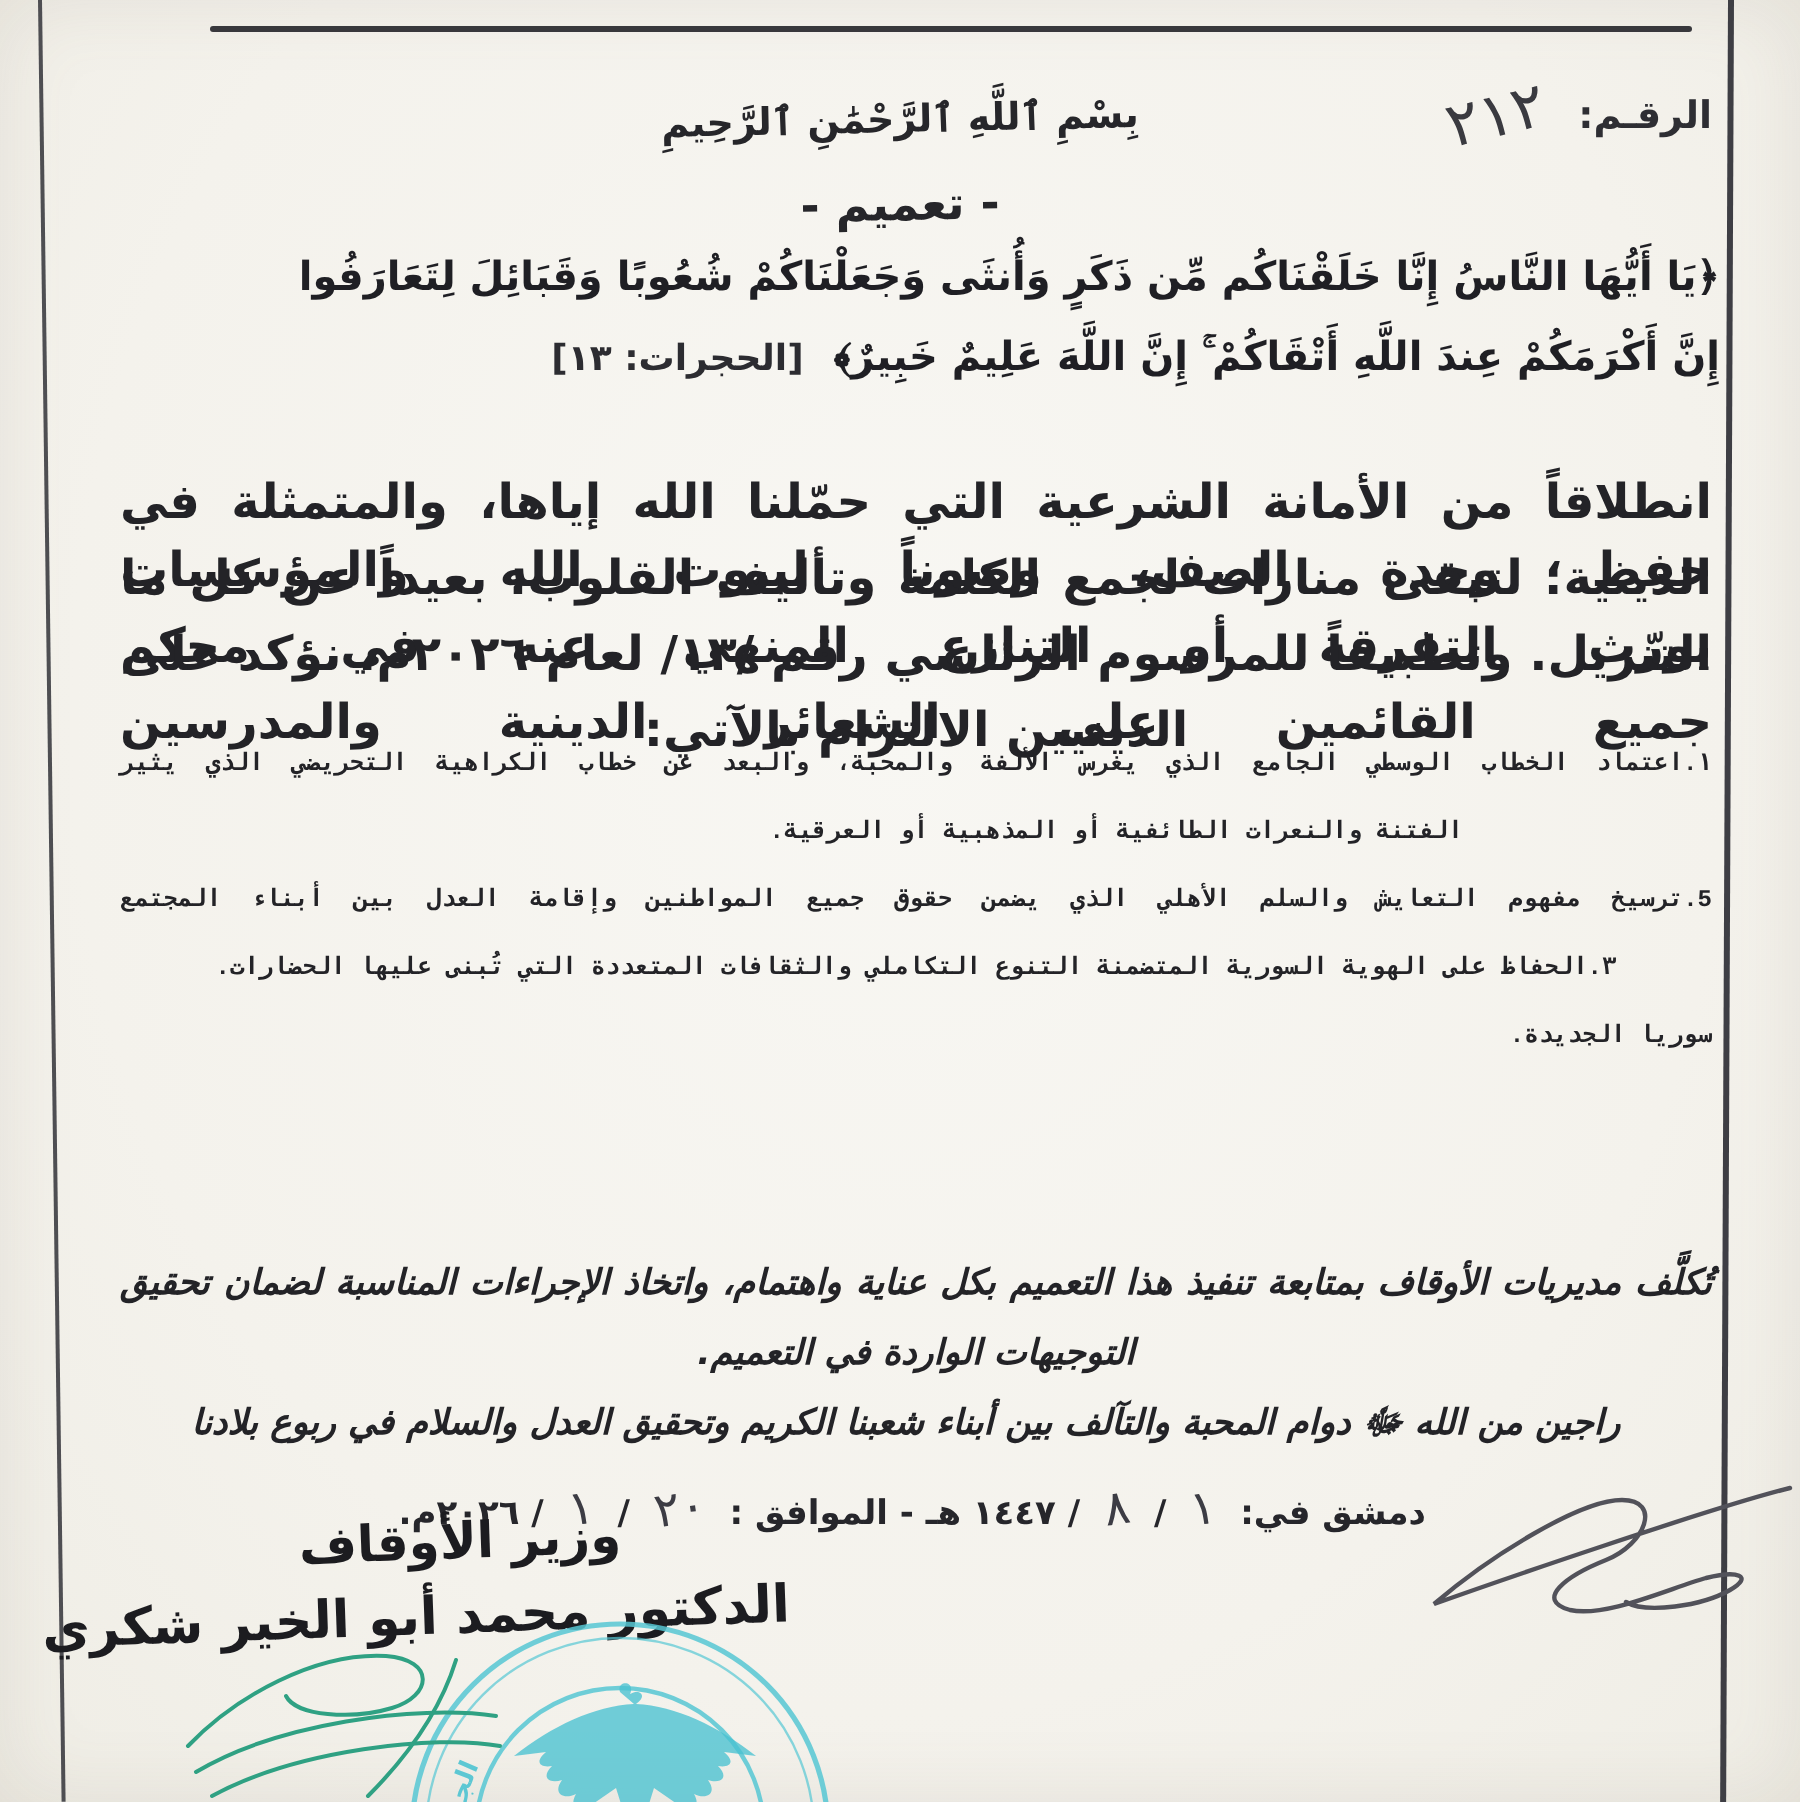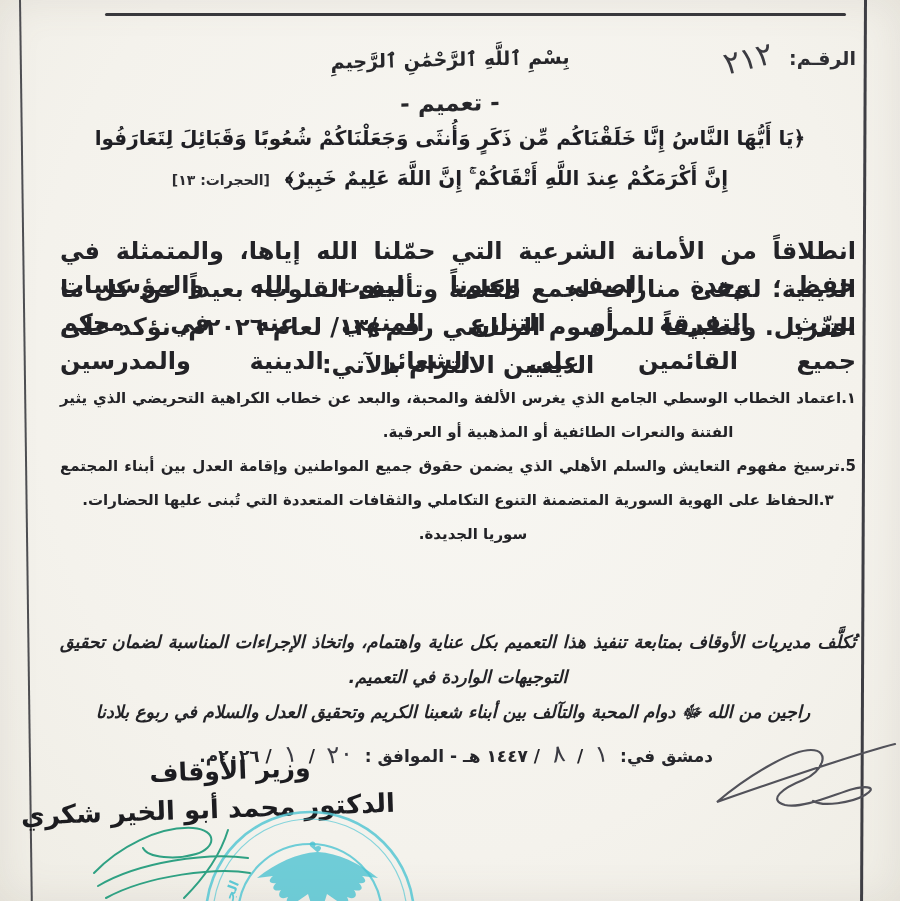--- a/index.html
+++ b/index.html
@@ -25,38 +25,38 @@
 
   
   .ref-row{ position:absolute; top:40px; right:44px; display:flex; align-items:center; gap:16px;
     font-size:19px; font-weight:600; color:#2e2e33; }
   .ref-number{ font-size:31px; font-weight:400; color:#3a3a40;
     display:inline-block; transform:rotate(-14deg); letter-spacing:2px; }
   .bismillah{ position:absolute; top:48px; left:0; right:0; text-align:center;
     font-size:19px; font-weight:600; transform:rotate(-1.2deg); }
   .doc-title{ position:absolute; top:90px; left:0; right:0; text-align:center;
     font-size:23px; font-weight:800; transform:rotate(-1deg); }
-  .verse{ position:absolute; left:40px; right:40px; text-align:center;
+  .verse{ position:absolute; left:40px; right:40px; text-align:right;
     font-size:20px; font-weight:700; color:#1f1f24; }
   .verse1{ top:126px; }
   .verse2{ top:166px; }
-  .verse-ref{ font-size:14px; font-weight:600; margin-right:8px; color:#2c2c31; }
+  .verse-ref{ font-size:18px; font-weight:600; margin-right:8px; color:#2c2c31; }
 
   
   .block{ position:absolute; right:44px; left:60px; font-weight:700; color:#232327; }
   .intro{ top:234px; font-size:24px; }
   .intro .line{ height:38px; line-height:34px; }
-  .list{ top:382px; font-size:15px; }
+  .list{ top:366px; font-size:12px;font-family:Liberation Mono, monospace; }
   .list .line{ height:34px; line-height:32px; }
   .closing{ top:632px; font-size:17.5px; }
   .closing .line{ height:35px; line-height:21px;font-style:italic; }
 
   .j{ text-align:justify; text-align-last:justify; }
   .r{ text-align:center; }
-  .l{ text-align:center; }
+  .l{ text-align:right; }
   .indent-center{ text-align:center; padding-left:200px; }
   .pad-r-145{ padding-right:145px; }
   .pad-r-10{ padding-right:10px; }
   .pad-l-30{ padding-left:30px; }
 
   
   .date-line{ position:absolute; top:740px; right:44px; left:60px; text-align:right;
     padding-right:140px; font-size:17px; font-weight:700; color:#26262b; }
   .date-line span{ margin:0 3px; }
   .hw{ display:inline-block; font-size:24px; font-weight:400; color:#3c3c44;

